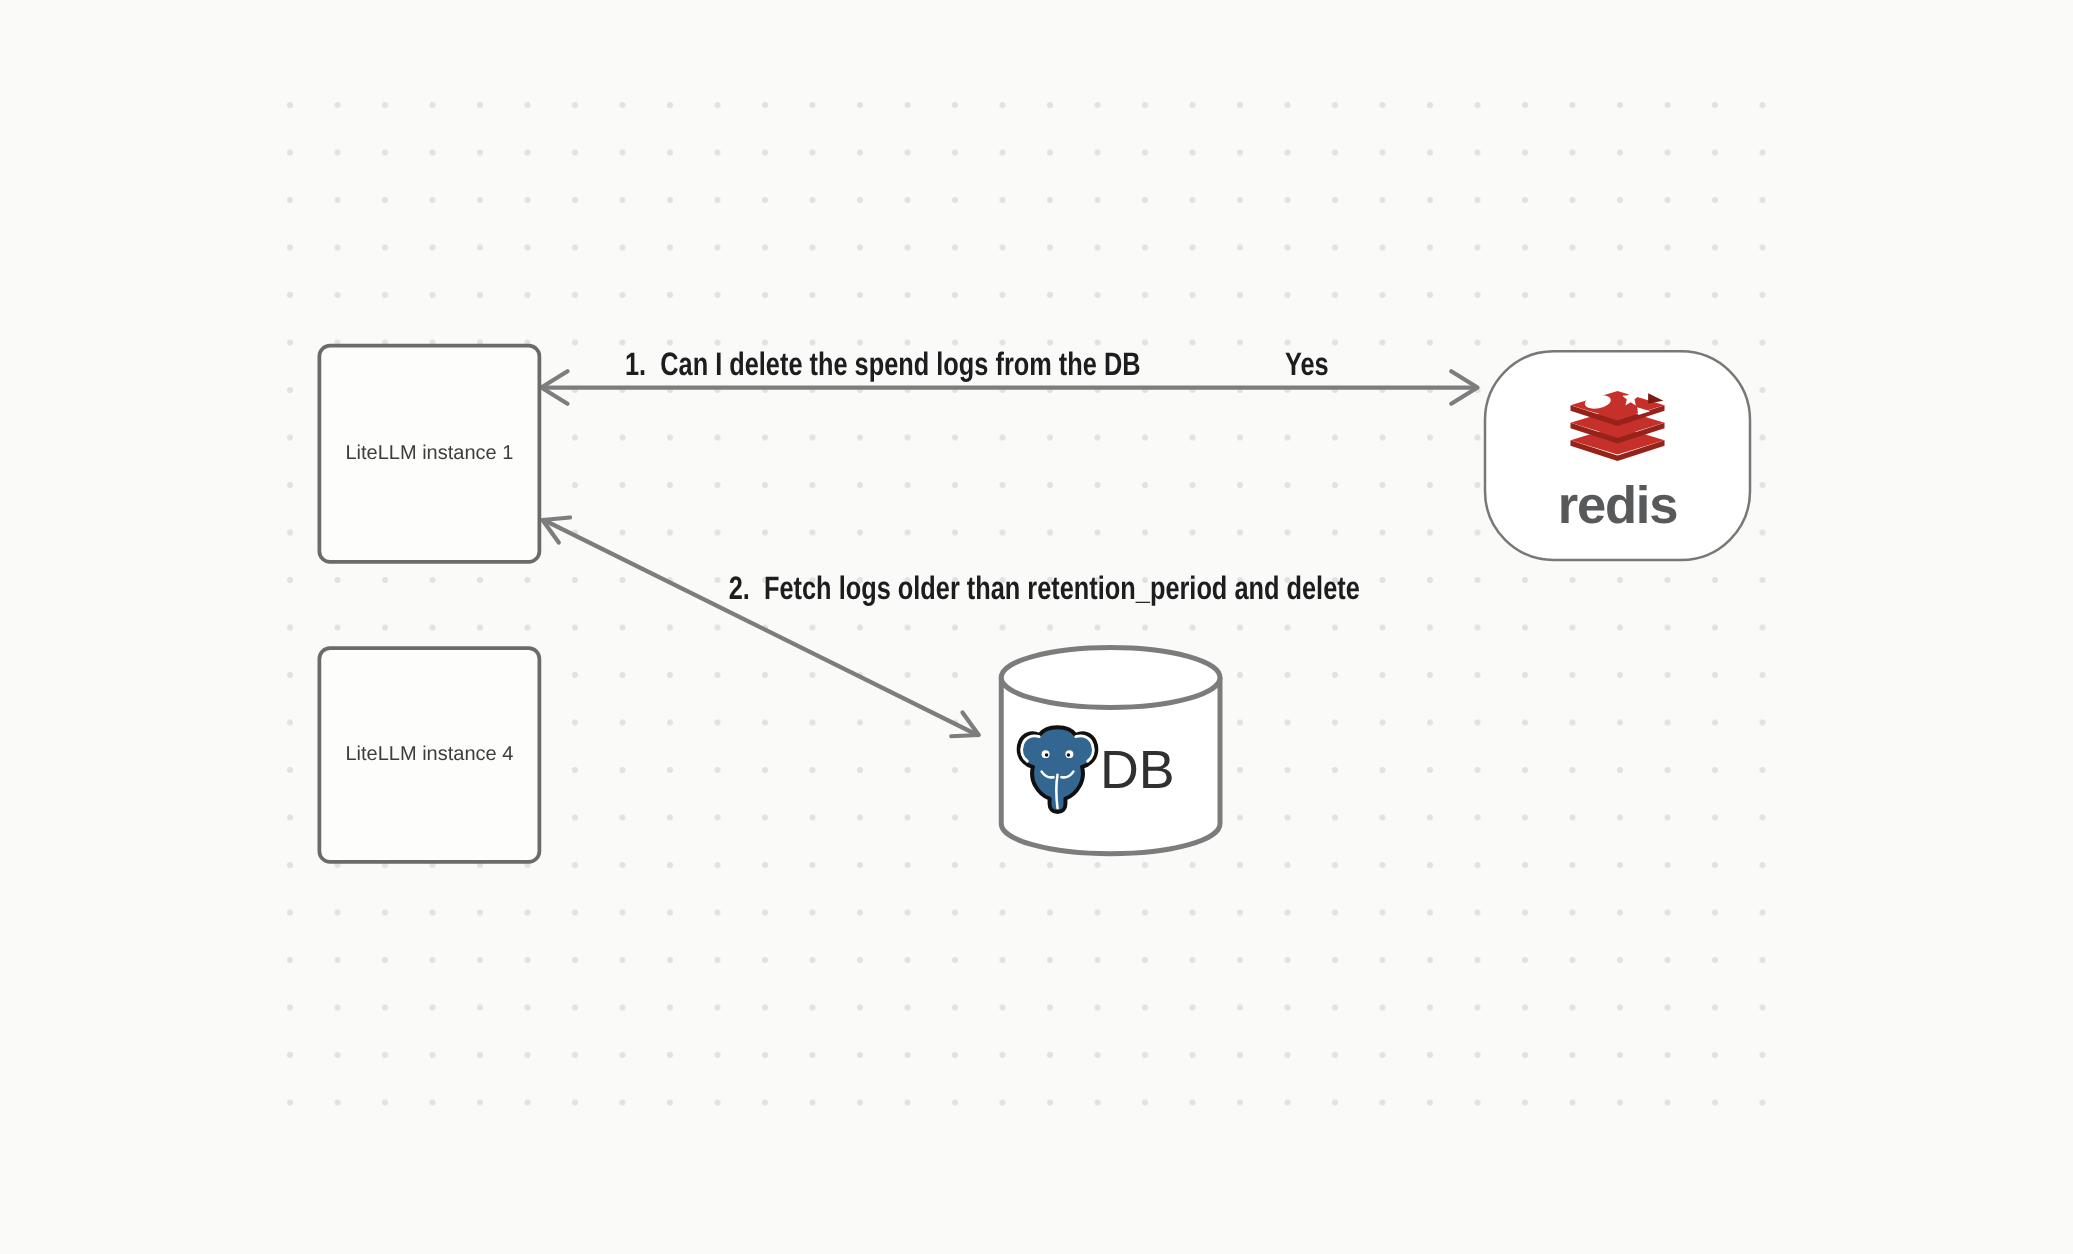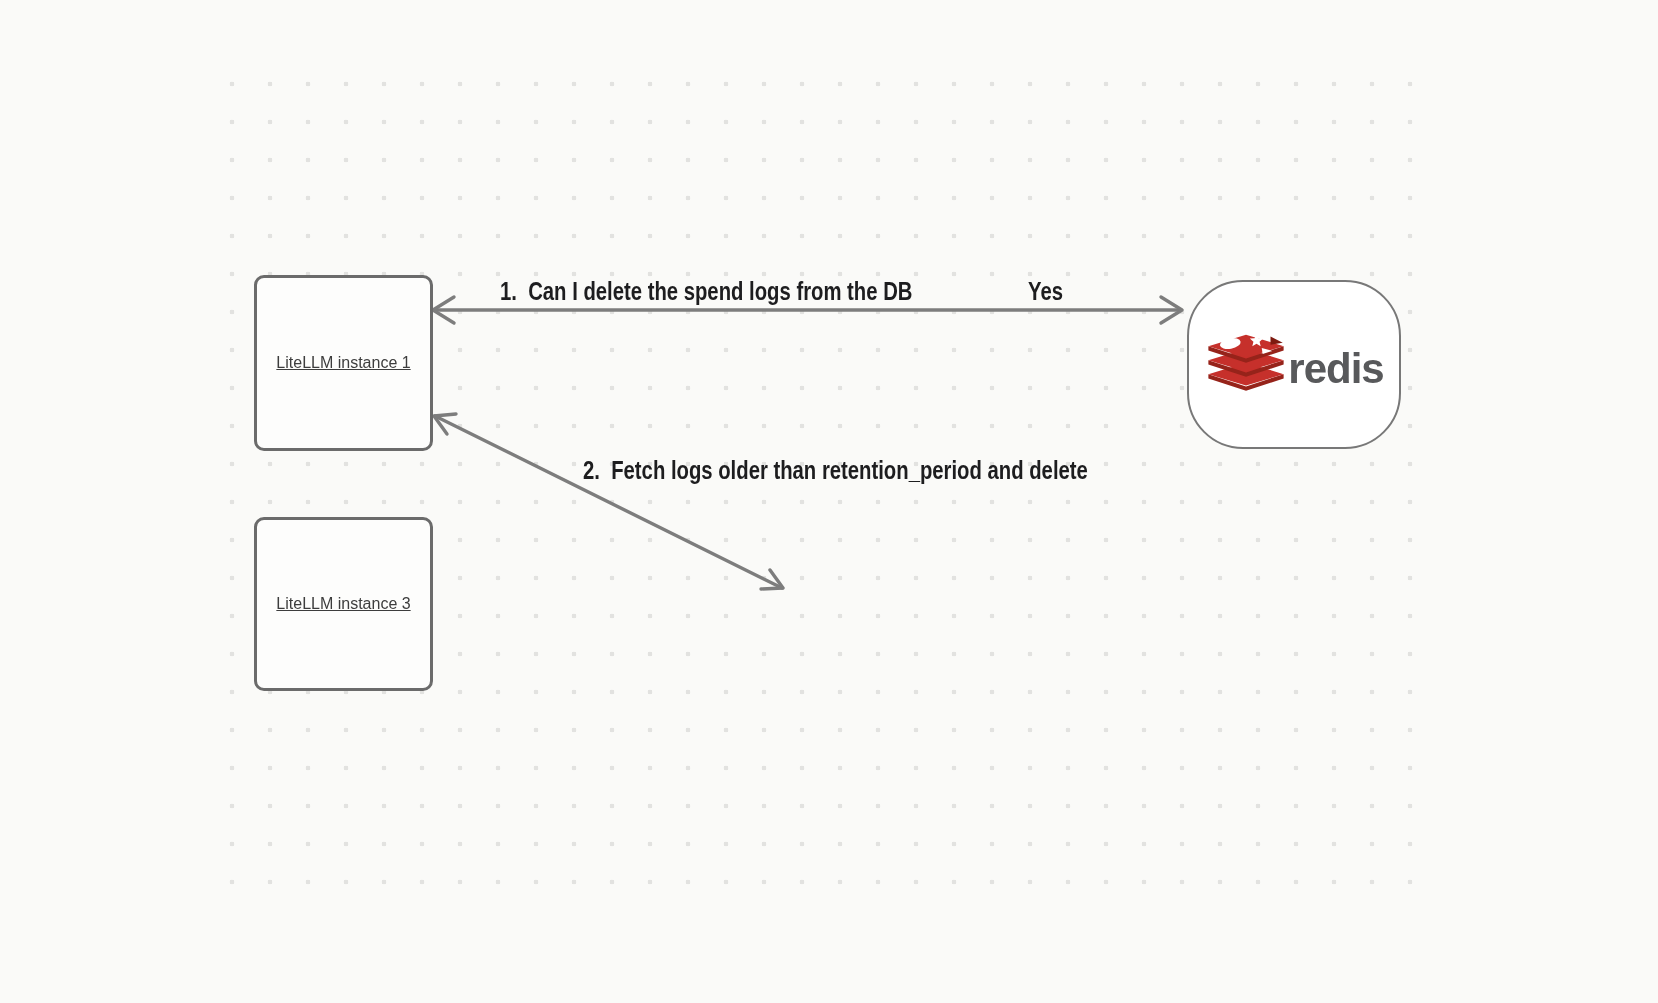--- a/index.html
+++ b/index.html
@@ -40,36 +40,35 @@
     border-radius: 10px;
     display: flex;
     align-items: center;
     justify-content: center;
     z-index: 3;
   }
   .node-box .node-label {
     font-size: 16px;
     color: #3d3d3d;
     text-align: center;
-    text-decoration: underline;
   }
   #instance1 { left: 254px; top: 275px; height: 176px; }
   #instance2 { left: 254px; top: 517px; height: 174px; }
   #instance3 { left: 254px; top: 755px; height: 178px; }
   .redis-node {
     position: absolute;
     left: 1187px;
     top: 280px;
     width: 214px;
     height: 169px;
     background: #ffffff;
     border: 2.5px solid #787878;
     border-radius: 56px;
     display: flex;
-    flex-direction: row;
+    flex-direction: column;
     align-items: center;
     justify-content: center;
     padding-top: 6px;
     z-index: 3;
   }
   .redis-wordmark {
     font-size: 42px;
     font-weight: 700;
     letter-spacing: -1px;
     color: #58595b;
@@ -127,21 +126,21 @@
       <path d="M435 416 L782 588"></path>
       <path d="M447 434 L434 416 L456 414"></path>
       <path d="M770 570 L783 588 L761 589"></path>
     </g>
   </svg>
 
   <div class="node-box" id="instance1">
     <span class="node-label">LiteLLM instance 1</span>
   </div>
   <div class="node-box" id="instance2">
-    <span class="node-label">LiteLLM instance 3</span>
+    <span class="node-label">LiteLLM instance 4</span>
   </div>
 
   <div class="redis-node">
     <svg width="84" height="70" viewBox="0 0 96 80" xmlns="http://www.w3.org/2000/svg">
 
       <path d="M5 47 L48 61 L91 47 L91 52 L48 66 L5 52 Z" fill="#96231a"></path>
       <path d="M48 34 L91 47 L48 60 L5 47 Z" fill="#c6302b"></path>
 
       <path d="M5 31 L48 45 L91 31 L91 36 L48 50 L5 36 Z" fill="#96231a"></path>
       <path d="M48 18 L91 31 L48 44 L5 31 Z" fill="#c6302b"></path>
@@ -150,18 +149,40 @@
       <path d="M48 2 L91 15 L48 28 L5 15 Z" fill="#c6302b"></path>
 
       <ellipse cx="30" cy="12" rx="12" ry="6" fill="#ffffff" transform="rotate(-10 30 12)"></ellipse>
       <polygon points="60,1 62.2,6 67.6,6.4 63.5,9.9 64.8,15.2 60,12.3 55.2,15.2 56.5,9.9 52.4,6.4 57.8,6" fill="#ffffff"></polygon>
       <polygon points="76,4 90,11 76,13.5" fill="#7e1a10"></polygon>
       <polygon points="66,17 78,20.5 67,24" fill="#ffffff"></polygon>
     </svg>
     <div class="redis-wordmark">redis</div>
   </div>
 
+  <div class="db-node">
+    <svg class="db-cylinder-svg" width="183" height="172" viewBox="0 0 183 172" xmlns="http://www.w3.org/2000/svg">
+      <path d="M4 27 L4 144 A87.5 24 0 0 0 179 144 L179 27" fill="#ffffff" stroke="#7c7c7c" stroke-width="4"></path>
+      <ellipse cx="91.5" cy="27" rx="87.5" ry="24" fill="#ffffff" stroke="#7c7c7c" stroke-width="4"></ellipse>
+    </svg>
+    <svg class="pg-elephant-svg" width="66" height="74" viewBox="0 0 104 116" xmlns="http://www.w3.org/2000/svg">
+      <path d="M52 4 C41 4 33 8 29 14 C19 9 9 13 5 22 C1 31 3 42 10 48 C13 51 17 53 21 54
+               C19 62 20 71 24 78 C29 87 36 92 42 94 L42 101 C42 107 46 111 52 111
+               C58 111 62 107 62 101 L62 94 C68 92 75 87 80 78 C84 71 85 62 83 54
+               C87 53 91 51 94 48 C101 42 103 31 99 22 C95 13 85 9 75 14 C71 8 63 4 52 4 Z" fill="#336791" stroke="#101010" stroke-width="5" stroke-linejoin="round"></path>
+      <path d="M29 16 C20 13 11 17 8 26 C5 35 8 43 14 47" fill="none" stroke="#ffffff" stroke-width="3.5" stroke-linecap="round"></path>
+      <path d="M75 16 C84 13 93 17 96 26 C99 35 96 43 90 47" fill="none" stroke="#ffffff" stroke-width="3.5" stroke-linecap="round"></path>
+      <circle cx="37" cy="38" r="5" fill="#ffffff"></circle>
+      <circle cx="38.2" cy="39" r="2.2" fill="#101010"></circle>
+      <circle cx="67" cy="38" r="5" fill="#ffffff"></circle>
+      <circle cx="65.8" cy="39" r="2.2" fill="#101010"></circle>
+      <path d="M32 60 C36 66 42 68 47 67" fill="none" stroke="#ffffff" stroke-width="3.2" stroke-linecap="round"></path>
+      <path d="M72 60 C68 66 62 68 57 67" fill="none" stroke="#ffffff" stroke-width="3.2" stroke-linecap="round"></path>
+      <path d="M52 64 C50 76 50 90 52 106" fill="none" stroke="#ffffff" stroke-width="3.2" stroke-linecap="round"></path>
+    </svg>
+    <div class="db-label">DB</div>
+  </div>
 
   <div class="edge-label" id="edge1-label">1.  Can I delete the spend logs from the DB</div>
   <div class="edge-label" id="edge1-reply">Yes</div>
   <div class="edge-label" id="edge2-label">2.  Fetch logs older than retention_period and delete</div>
 
 </div>
 
 </body></html>

